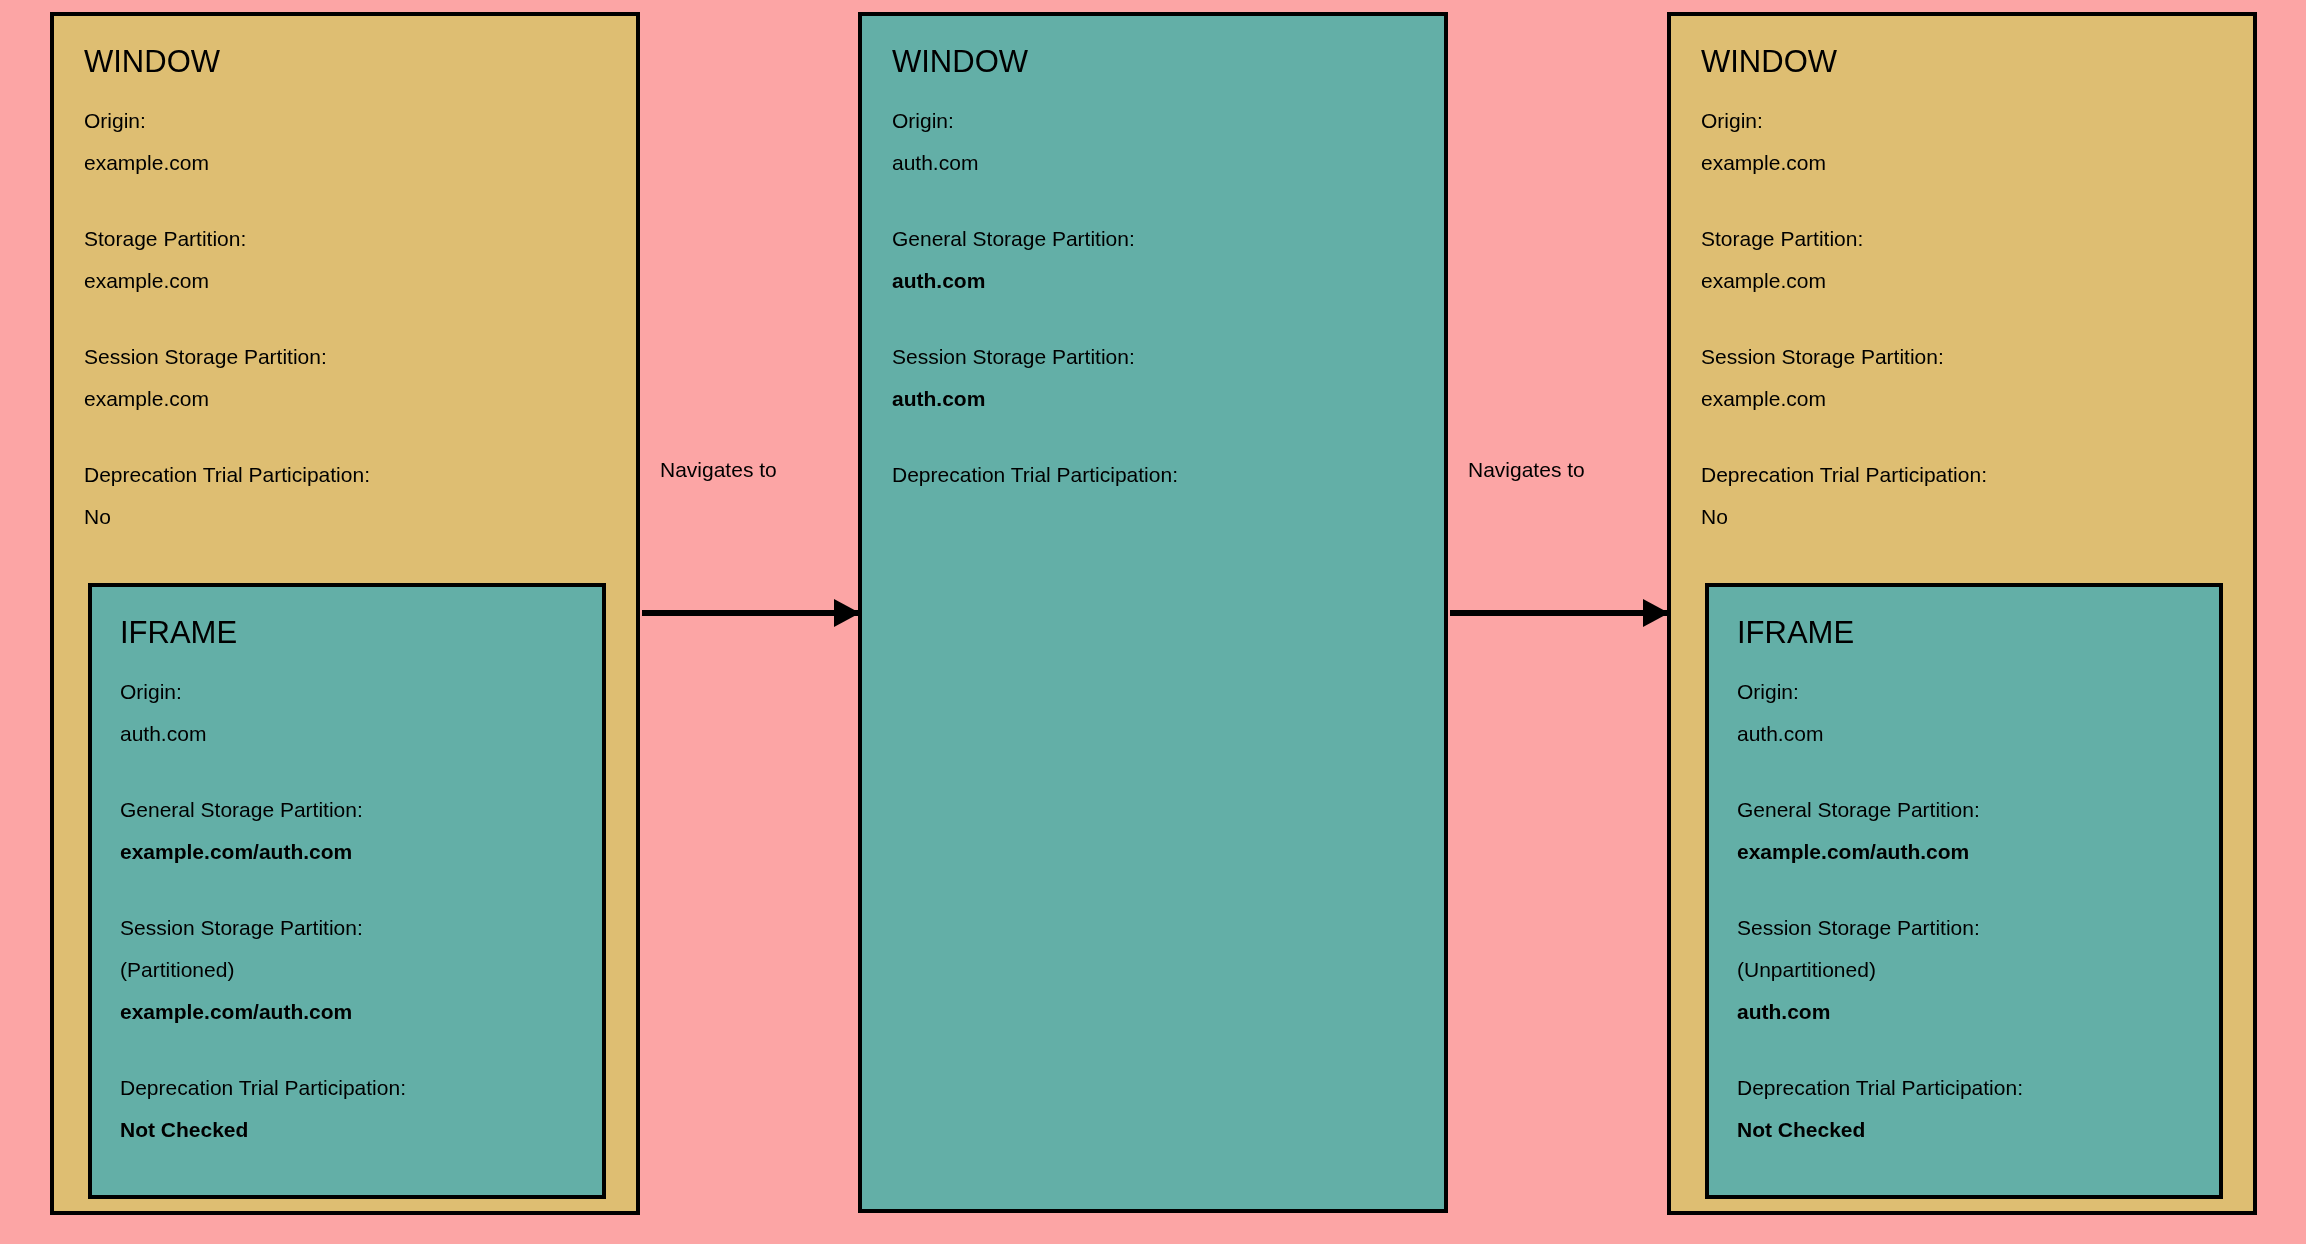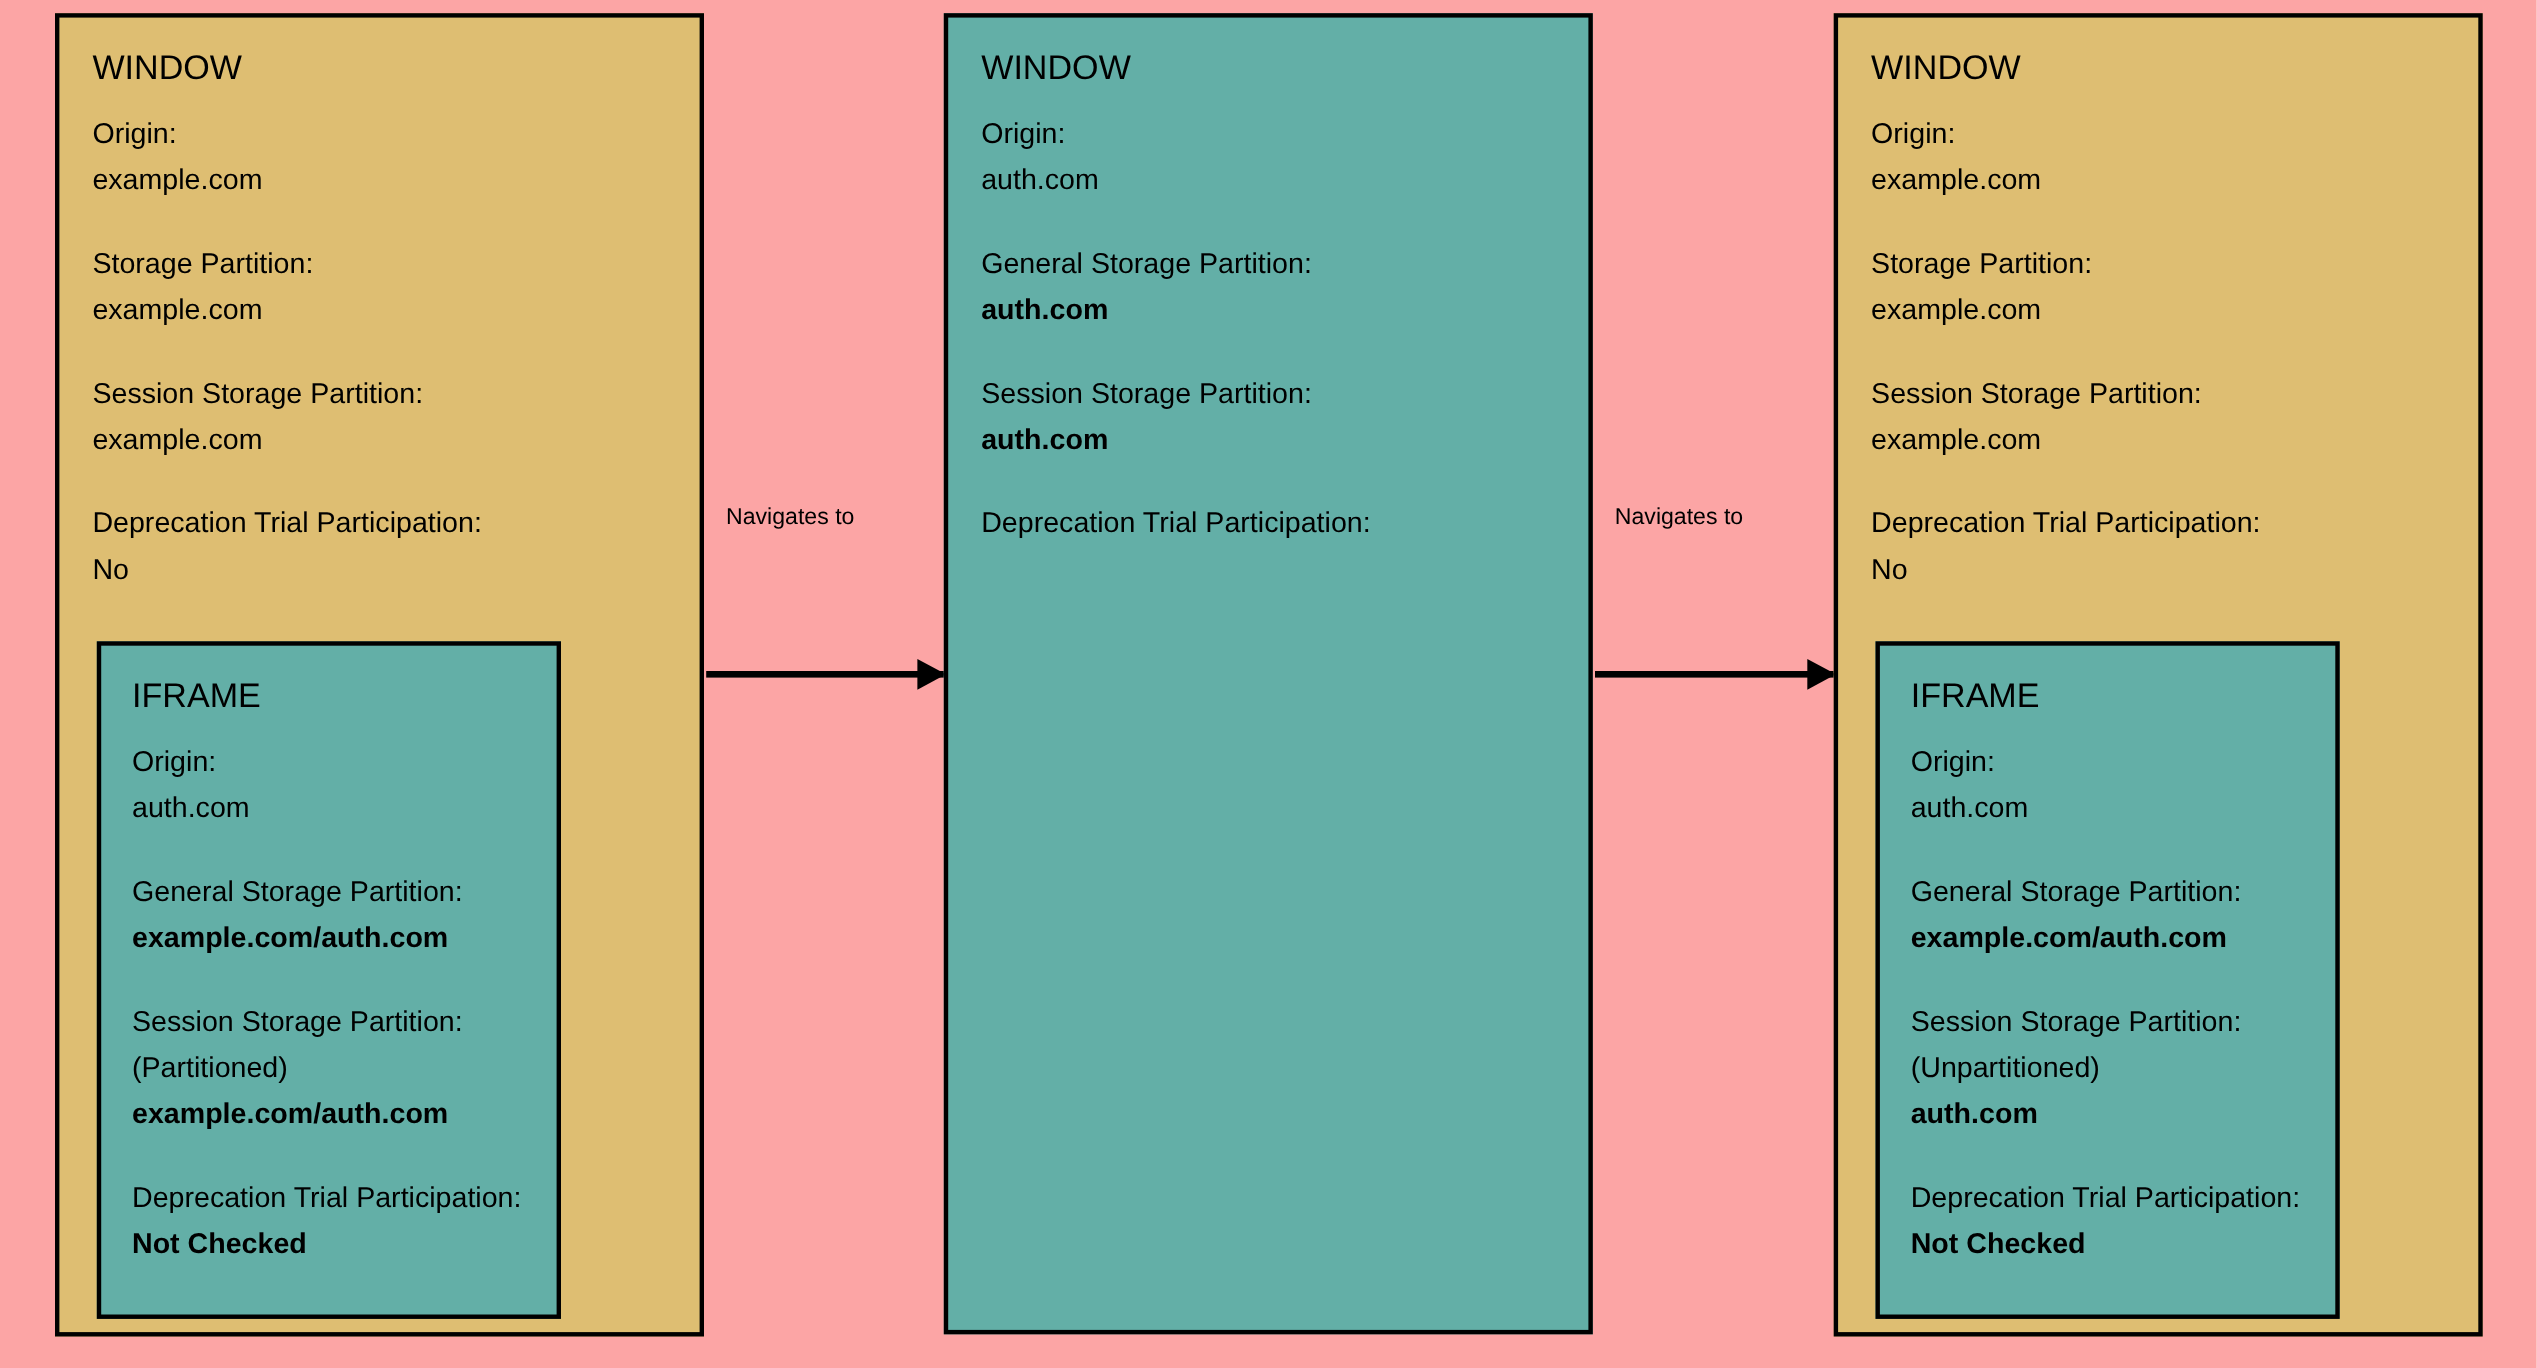--- a/index.html
+++ b/index.html
@@ -36,34 +36,34 @@
   #panel-3 { left: 1667px; top: 12px; width: 590px; height: 1203px; }
 
   
   .iframe-box {
     position: absolute;
     box-sizing: border-box;
     border: 4px solid #000000;
     background: #63afa7;
     left: 34px;
     top: 567px;
-    width: 422px;
+    width: 518px;
     height: 616px;
   }
 
   
   .section-title {
     position: absolute;
     font-size: 31px;
     line-height: 36px;
     white-space: nowrap;
   }
   .fields {
     position: absolute;
-    font-size: 26px;
+    font-size: 21px;
     line-height: 1.0;
   }
   .field {
     margin-bottom: 34px;
   }
   .field:last-child { margin-bottom: 0; }
   .field .lbl {
     display: block;
     white-space: nowrap;
     line-height: 42px;

